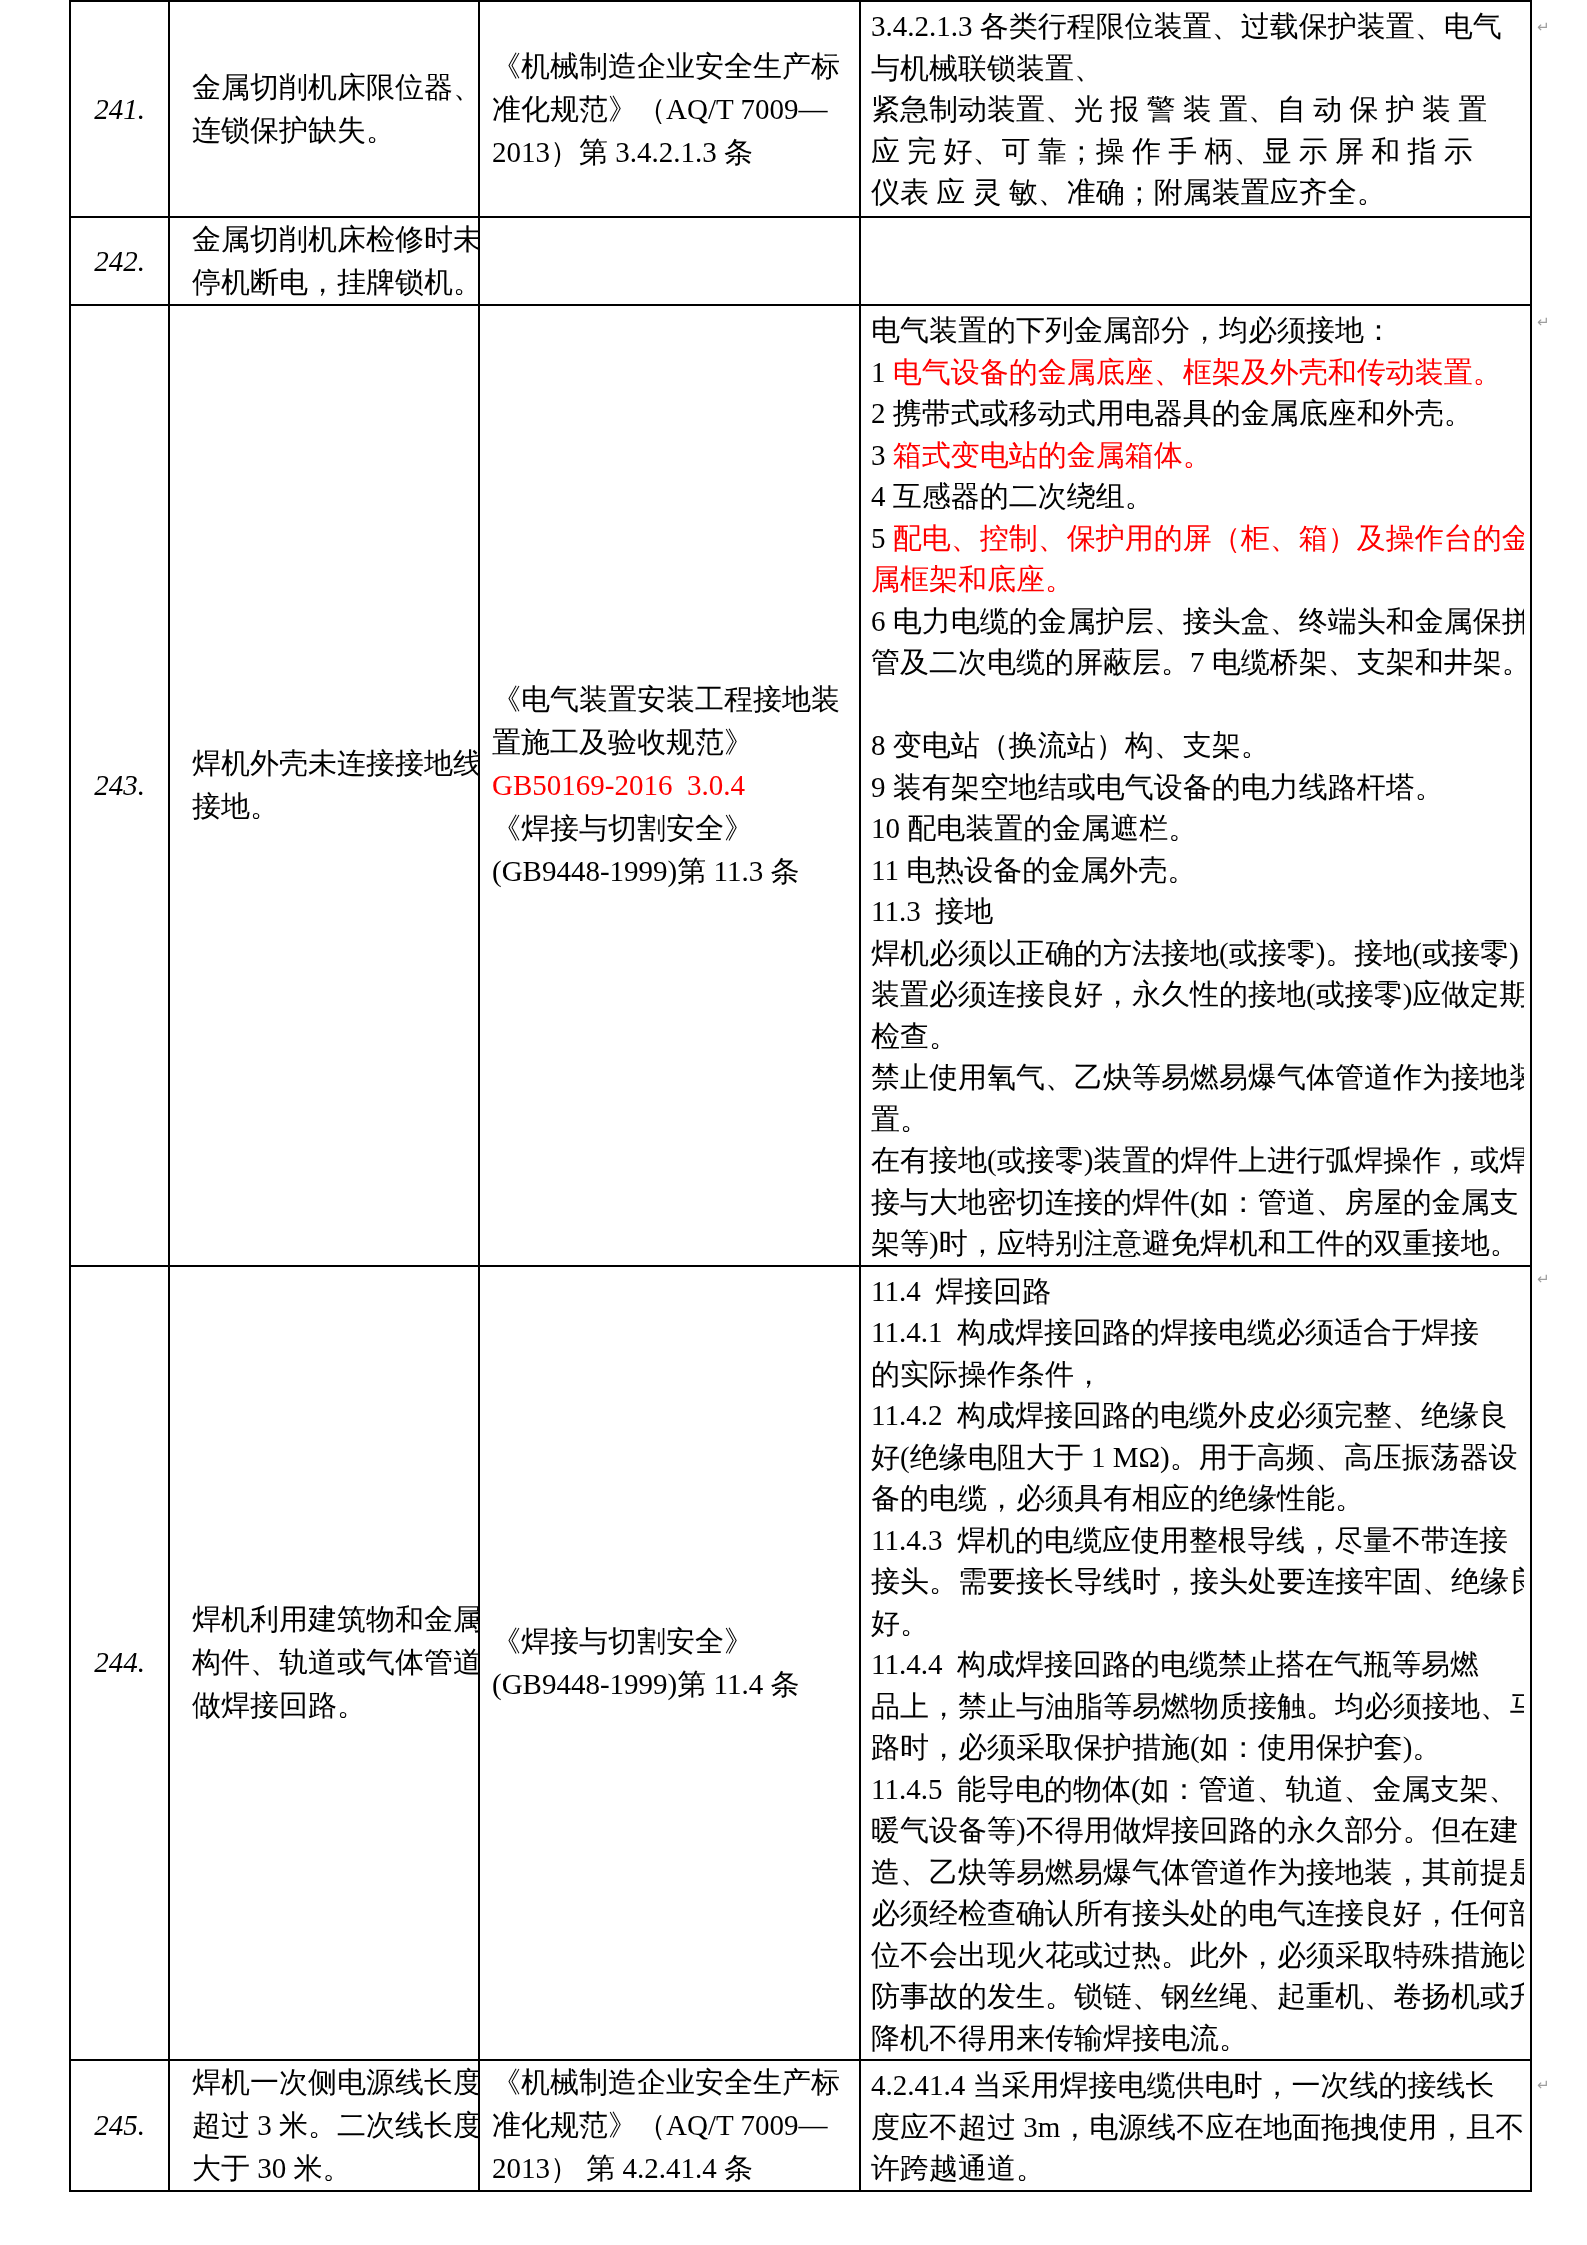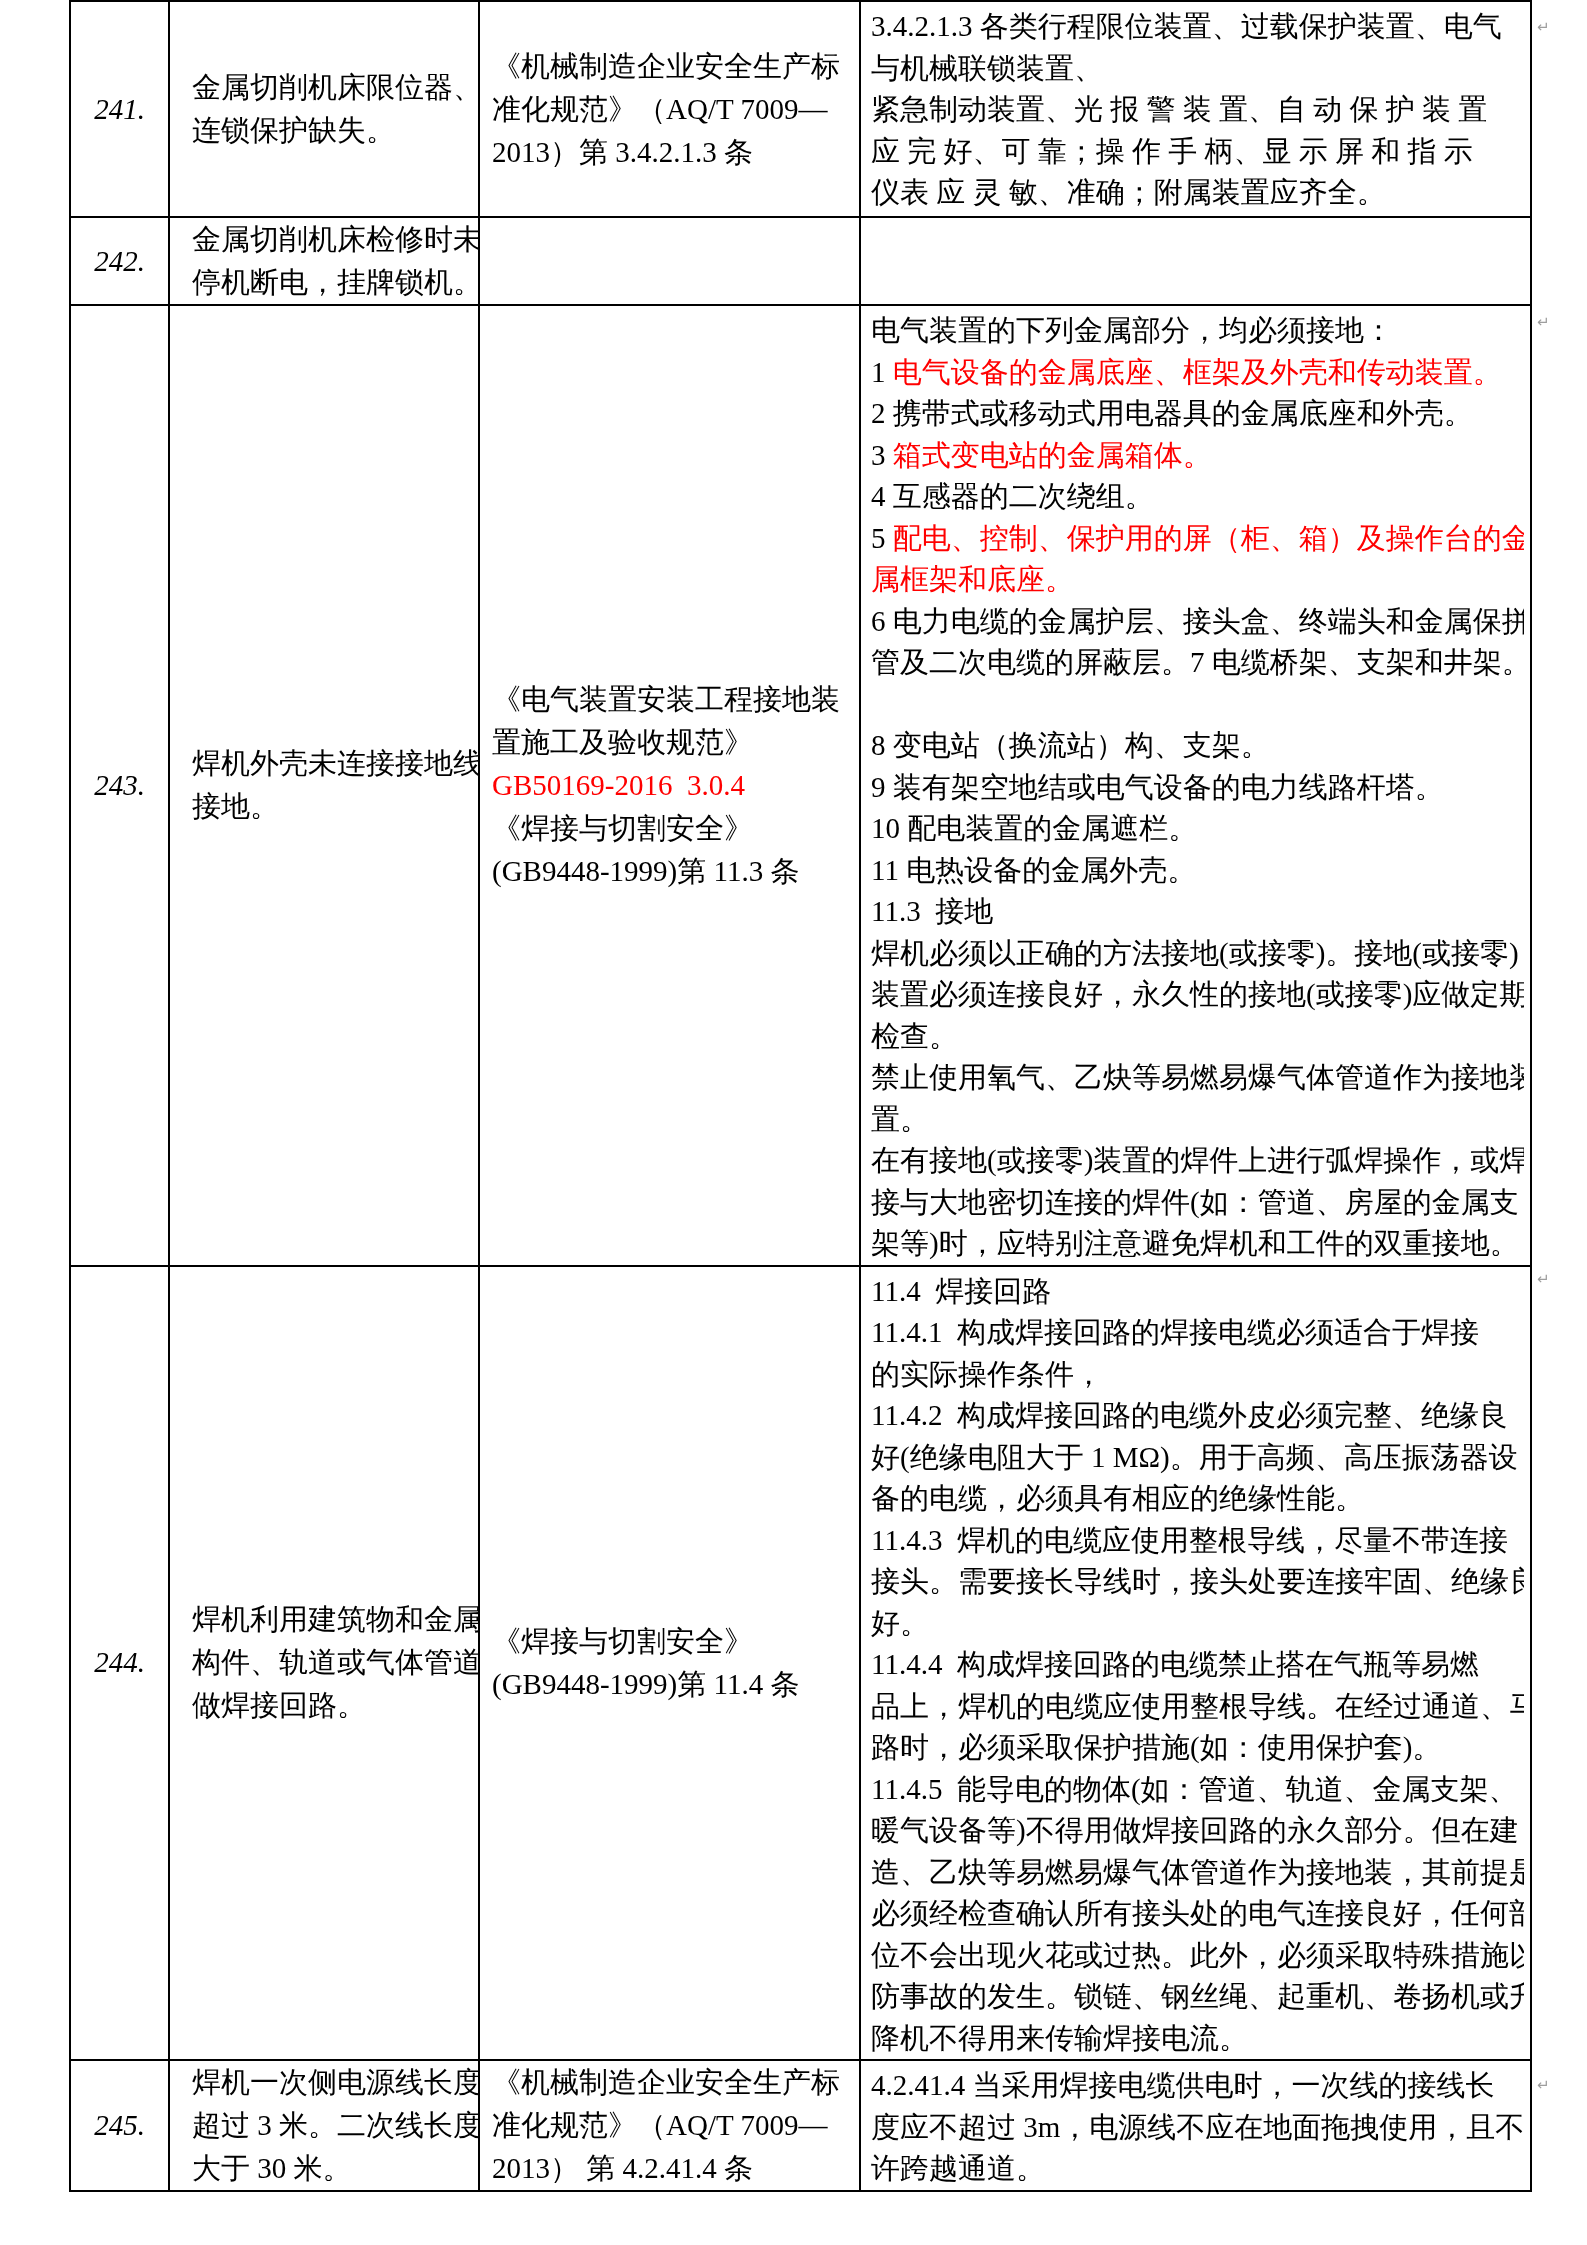--- a/index.html
+++ b/index.html
@@ -125,21 +125,21 @@
           <div class="ln">11.4  焊接回路</div>
           <div class="ln">11.4.1  构成焊接回路的焊接电缆必须适合于焊接</div>
           <div class="ln">的实际操作条件，</div>
           <div class="ln">11.4.2  构成焊接回路的电缆外皮必须完整、绝缘良</div>
           <div class="ln">好(绝缘电阻大于 1 MΩ)。用于高频、高压振荡器设</div>
           <div class="ln">备的电缆，必须具有相应的绝缘性能。</div>
           <div class="ln">11.4.3  焊机的电缆应使用整根导线，尽量不带连接</div>
           <div class="ln">接头。需要接长导线时，接头处要连接牢固、绝缘良</div>
           <div class="ln">好。</div>
           <div class="ln">11.4.4  构成焊接回路的电缆禁止搭在气瓶等易燃</div>
-          <div class="ln">品上，焊机的电缆应使用整根导线。在经过通道、马</div>
+          <div class="ln">品上，禁止与油脂等易燃物质接触。均必须接地、马</div>
           <div class="ln">路时，必须采取保护措施(如：使用保护套)。</div>
           <div class="ln">11.4.5  能导电的物体(如：管道、轨道、金属支架、</div>
           <div class="ln">暖气设备等)不得用做焊接回路的永久部分。但在建</div>
           <div class="ln">造、乙炔等易燃易爆气体管道作为接地装，其前提是</div>
           <div class="ln">必须经检查确认所有接头处的电气连接良好，任何部</div>
           <div class="ln">位不会出现火花或过热。此外，必须采取特殊措施以</div>
           <div class="ln">防事故的发生。锁链、钢丝绳、起重机、卷扬机或升</div>
           <div class="ln">降机不得用来传输焊接电流。</div>
         </td>
       </tr>

